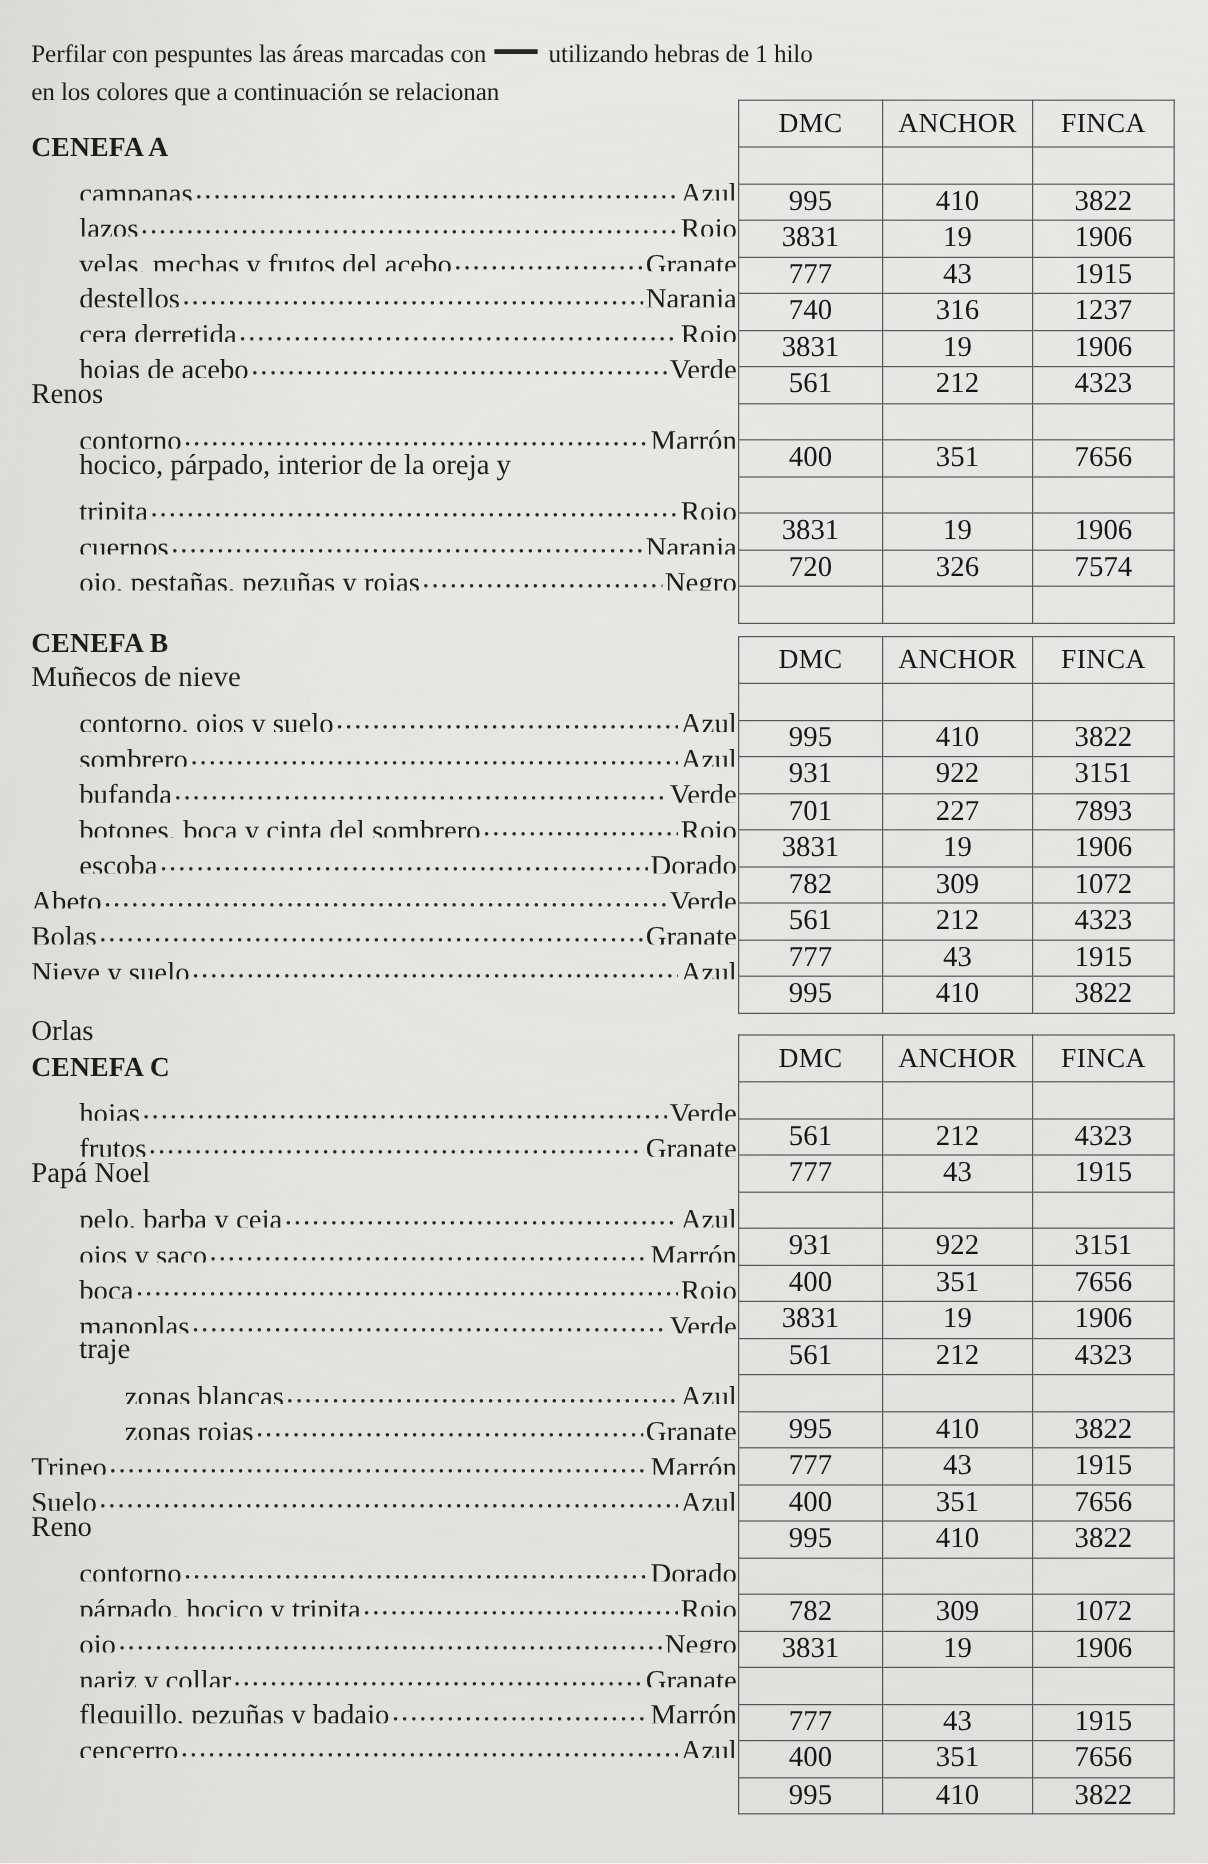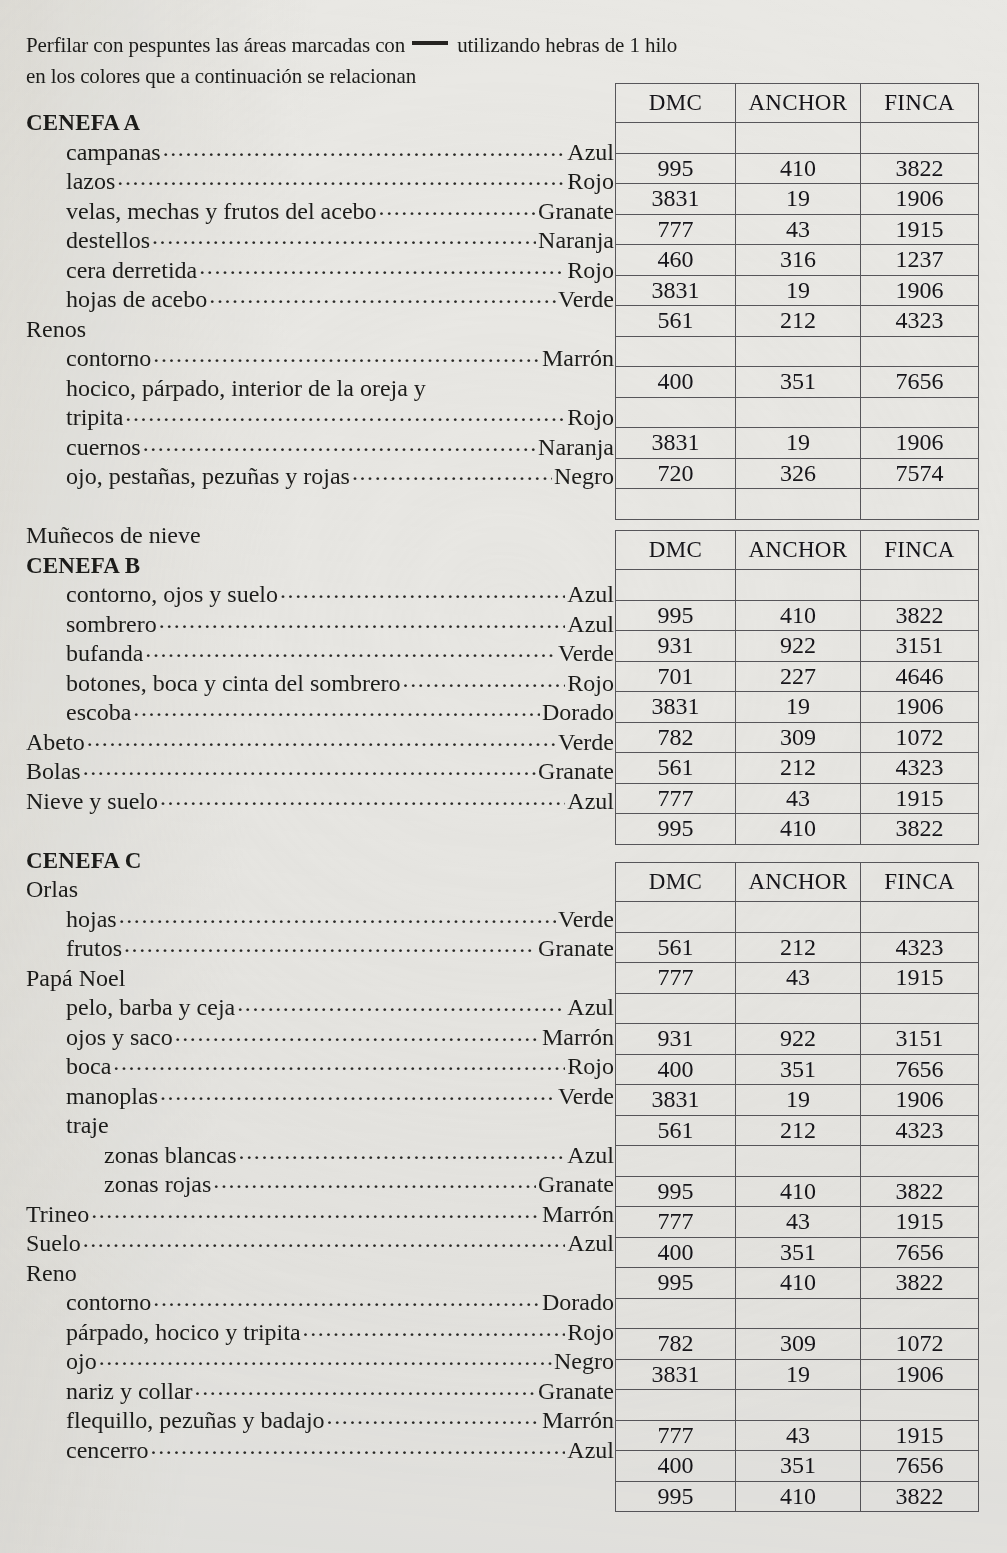--- a/index.html
+++ b/index.html
@@ -79,21 +79,21 @@
   .ind0 { padding-left: 0; }
   .ind1 { padding-left: 40px; }
   .ind2 { padding-left: 78px; }
 
   
   .entry {
     display: flex;
     align-items: baseline;
     width: 100%;
   }
-  .entry .lbl { flex: 0 0 auto; }
+  .entry .lbl { flex: 0 0 auto; margin-top: 10px; }
   .entry .leader {
     flex: 1 1 auto;
     overflow: hidden;
     margin: 0 2px;
     transform: translateY(-4px);
     font-size: 24px;
     letter-spacing: 1.6px;
     color: #2a2926;
     white-space: nowrap;
   }
@@ -217,22 +217,22 @@
         </span>
       </div>
       <div class="row ind1">
         <span class="entry">
           <span class="lbl">ojo, pestañas, pezuñas y rojas</span>
           <span class="leader">............................................................................................................................................</span>
           <span class="clr">Negro</span>
         </span>
       </div>
       <div class="row spacer"></div>
+      <div class="row sec-title ind0">CENEFA B</div>
       <div class="row group ind0">Muñecos de nieve</div>
-      <div class="row sec-title ind0">CENEFA B</div>
       <div class="row ind1">
         <span class="entry">
           <span class="lbl">contorno, ojos y suelo</span>
           <span class="leader">............................................................................................................................................</span>
           <span class="clr">Azul</span>
         </span>
       </div>
       <div class="row ind1">
         <span class="entry">
           <span class="lbl">sombrero</span>
@@ -276,22 +276,22 @@
         </span>
       </div>
       <div class="row ind0">
         <span class="entry">
           <span class="lbl">Nieve y suelo</span>
           <span class="leader">............................................................................................................................................</span>
           <span class="clr">Azul</span>
         </span>
       </div>
       <div class="row spacer"></div>
+      <div class="row group ind0">Orlas</div>
       <div class="row sec-title ind0">CENEFA C</div>
-      <div class="row group ind0">Orlas</div>
       <div class="row ind1">
         <span class="entry">
           <span class="lbl">hojas</span>
           <span class="leader">............................................................................................................................................</span>
           <span class="clr">Verde</span>
         </span>
       </div>
       <div class="row ind1">
         <span class="entry">
           <span class="lbl">frutos</span>
@@ -430,21 +430,21 @@
           <td>3831</td>
           <td>19</td>
           <td>1906</td>
         </tr>
         <tr class="">
           <td>777</td>
           <td>43</td>
           <td>1915</td>
         </tr>
         <tr class="">
-          <td>460</td>
+          <td>740</td>
           <td>316</td>
           <td>1237</td>
         </tr>
         <tr class="">
           <td>3831</td>
           <td>19</td>
           <td>1906</td>
         </tr>
         <tr class="">
           <td>561</td>
@@ -509,21 +509,21 @@
           <td>3822</td>
         </tr>
         <tr class="">
           <td>931</td>
           <td>922</td>
           <td>3151</td>
         </tr>
         <tr class="">
           <td>701</td>
           <td>227</td>
-          <td>4646</td>
+          <td>7893</td>
         </tr>
         <tr class="">
           <td>3831</td>
           <td>19</td>
           <td>1906</td>
         </tr>
         <tr class="">
           <td>782</td>
           <td>309</td>
           <td>1072</td>

